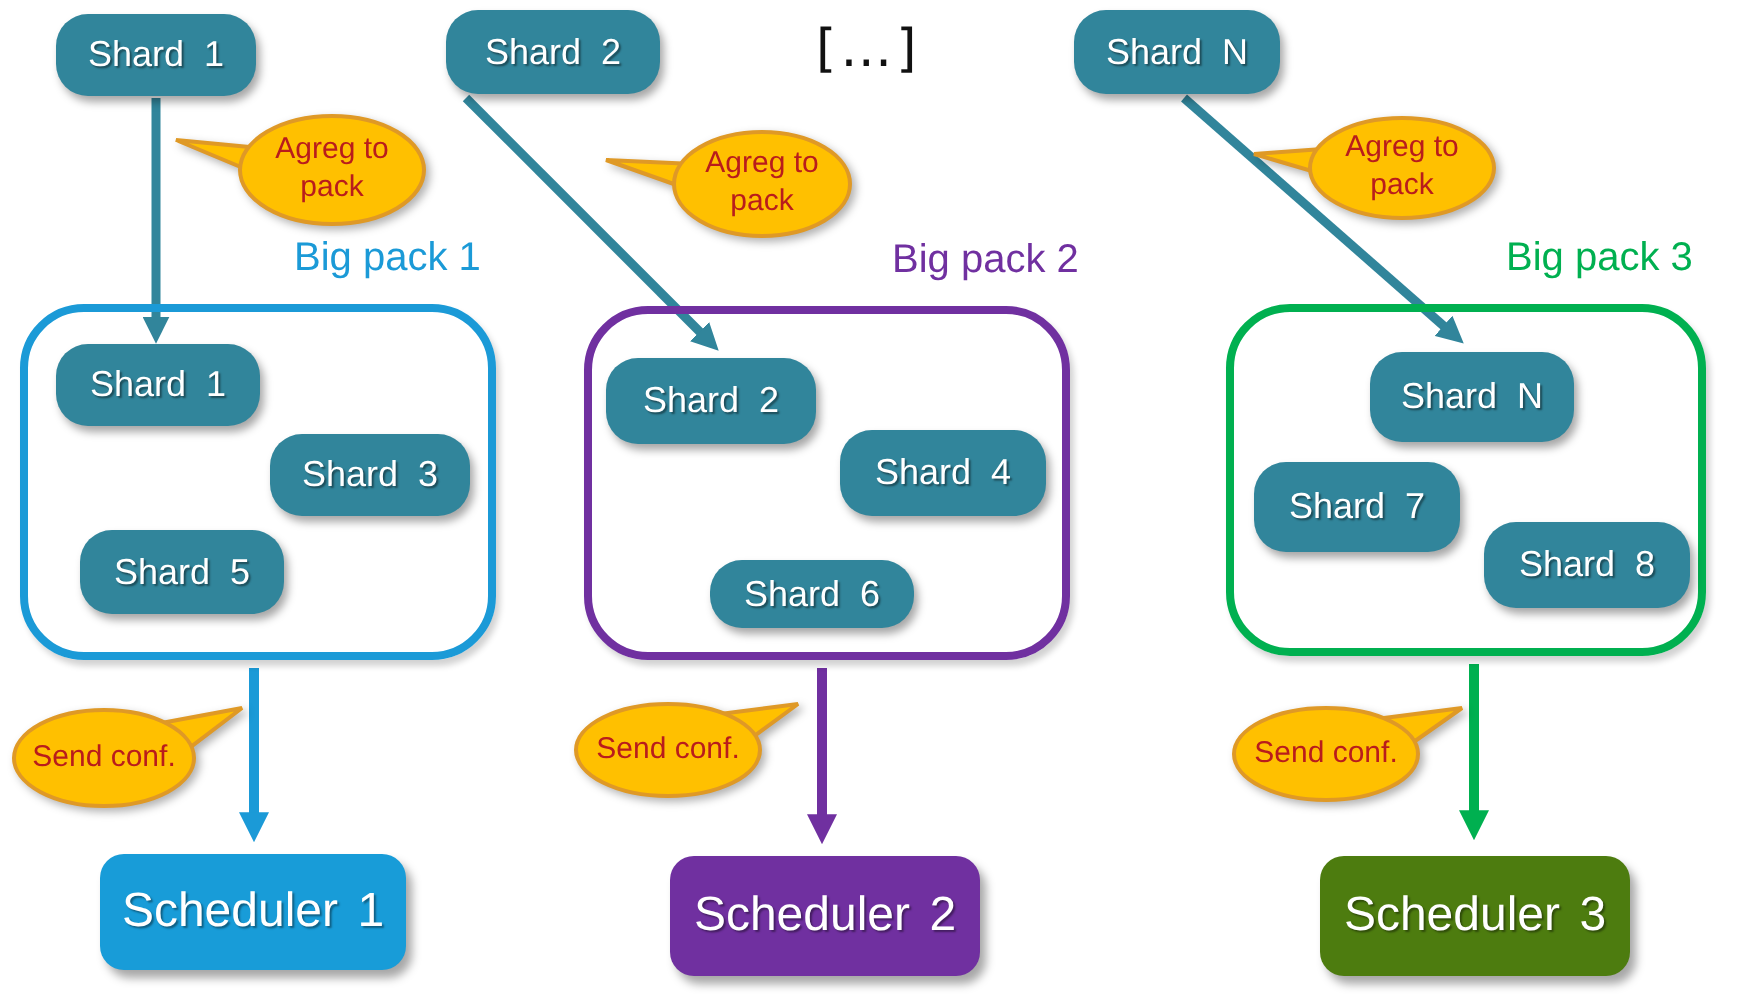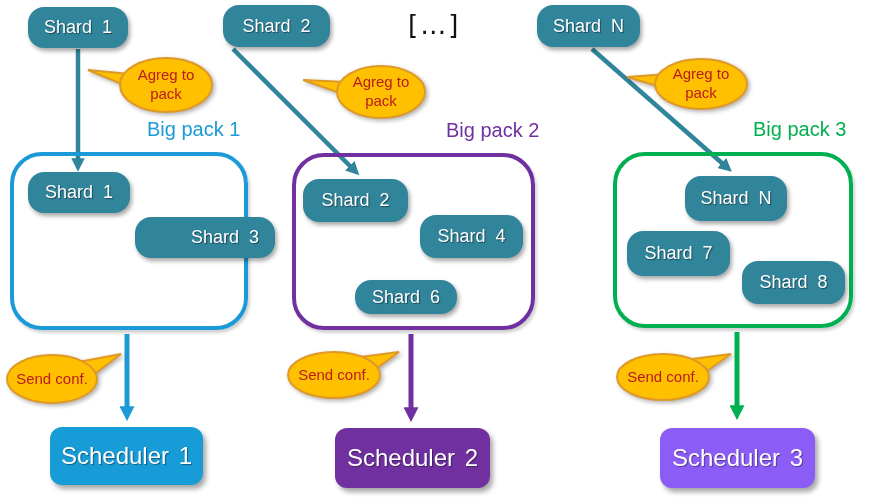--- a/index.html
+++ b/index.html
@@ -33,21 +33,21 @@
   
   .scheduler{
     position:absolute;color:#fff;border-radius:12px;
     display:flex;align-items:center;justify-content:center;
     font-size:24px;word-spacing:3px;
     text-shadow:1px 1px 1px rgba(0,0,0,.4);
     box-shadow:3px 4px 5px rgba(0,0,0,.35);
   }
   .sched1{background:#189cd8;}
   .sched2{background:#7030a0;}
-  .sched3{background:#8b5cf6;}
+  .sched3{background:#4d7c0f;}
   
   .bubble-text{
     position:absolute;color:#b91c1c;font-size:15px;line-height:1.25;
     text-align:center;display:flex;align-items:center;justify-content:center;
   }
   .ellipsis{
     position:absolute;color:#111;font-size:26px;letter-spacing:2px;
     font-family:"DejaVu Sans", sans-serif;
   }
   svg .shadowed{filter:drop-shadow(2px 2px 2px rgba(0,0,0,.3));}
@@ -108,21 +108,22 @@
     </g>
   </svg>
 
   <div class="ellipsis" style="left:408px;top:10px;">[…]</div>
 
   <div class="shard" style="left:28px;top:7px;width:100px;height:41px;">Shard 1</div>
   <div class="bubble-text" style="left:126px;top:62px;width:80px;height:46px;">Agreg to pack</div>
   <div class="pack-label c1" style="left:147px;top:118px;">Big pack 1</div>
   <div class="pack pack1" style="left:10px;top:152px;width:230px;height:170px;"></div>
   <div class="shard" style="left:28px;top:172px;width:102px;height:41px;">Shard 1</div>
-  <div class="shard" style="left:135px;top:217px;width:100px;height:41px;padding-left:40px;">Shard 3</div>
+  <div class="shard" style="left:135px;top:217px;width:100px;height:41px;">Shard 3</div>
+  <div class="shard" style="left:40px;top:265px;width:102px;height:42px;">Shard 5</div>
   <div class="bubble-text" style="left:8px;top:368px;width:88px;height:22px;">Send conf.</div>
   <div class="scheduler sched1" style="left:50px;top:427px;width:153px;height:58px;">Scheduler 1</div>
 
   <div class="shard" style="left:223px;top:5px;width:107px;height:42px;">Shard 2</div>
   <div class="bubble-text" style="left:341px;top:69px;width:80px;height:46px;">Agreg to pack</div>
   <div class="pack-label c2" style="left:430px;top:119px;margin-left:16px;">Big pack 2</div>
   <div class="pack pack2" style="left:292px;top:153px;width:235px;height:169px;"></div>
   <div class="shard" style="left:303px;top:179px;width:105px;height:43px;">Shard 2</div>
   <div class="shard" style="left:420px;top:215px;width:103px;height:43px;">Shard 4</div>
   <div class="shard" style="left:355px;top:280px;width:102px;height:34px;">Shard 6</div>

